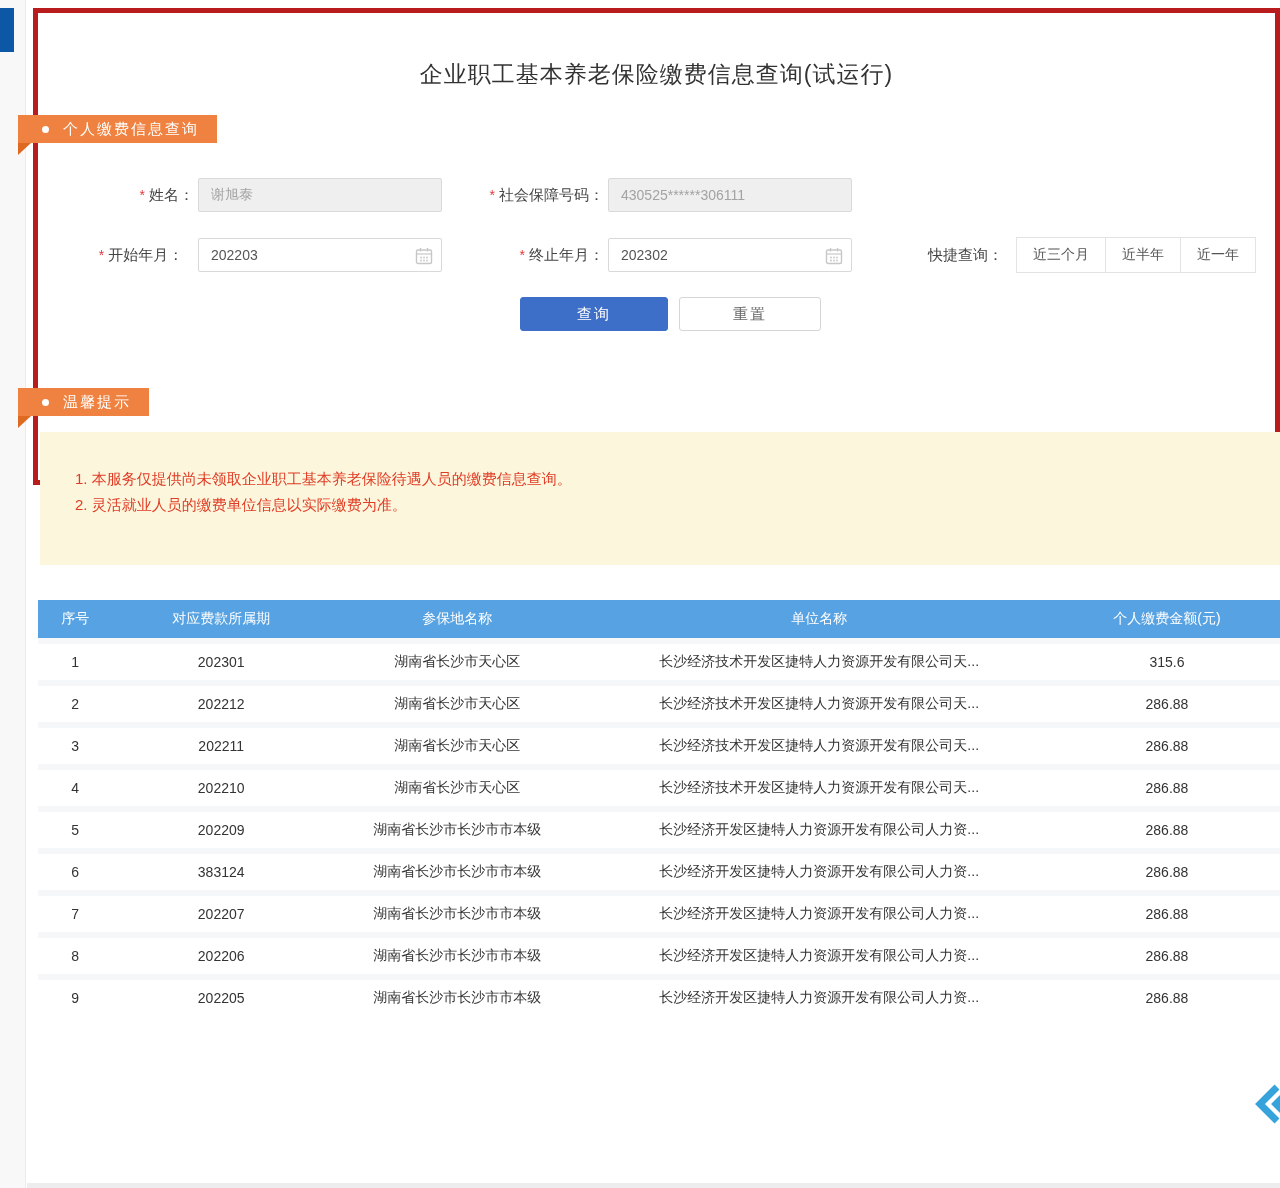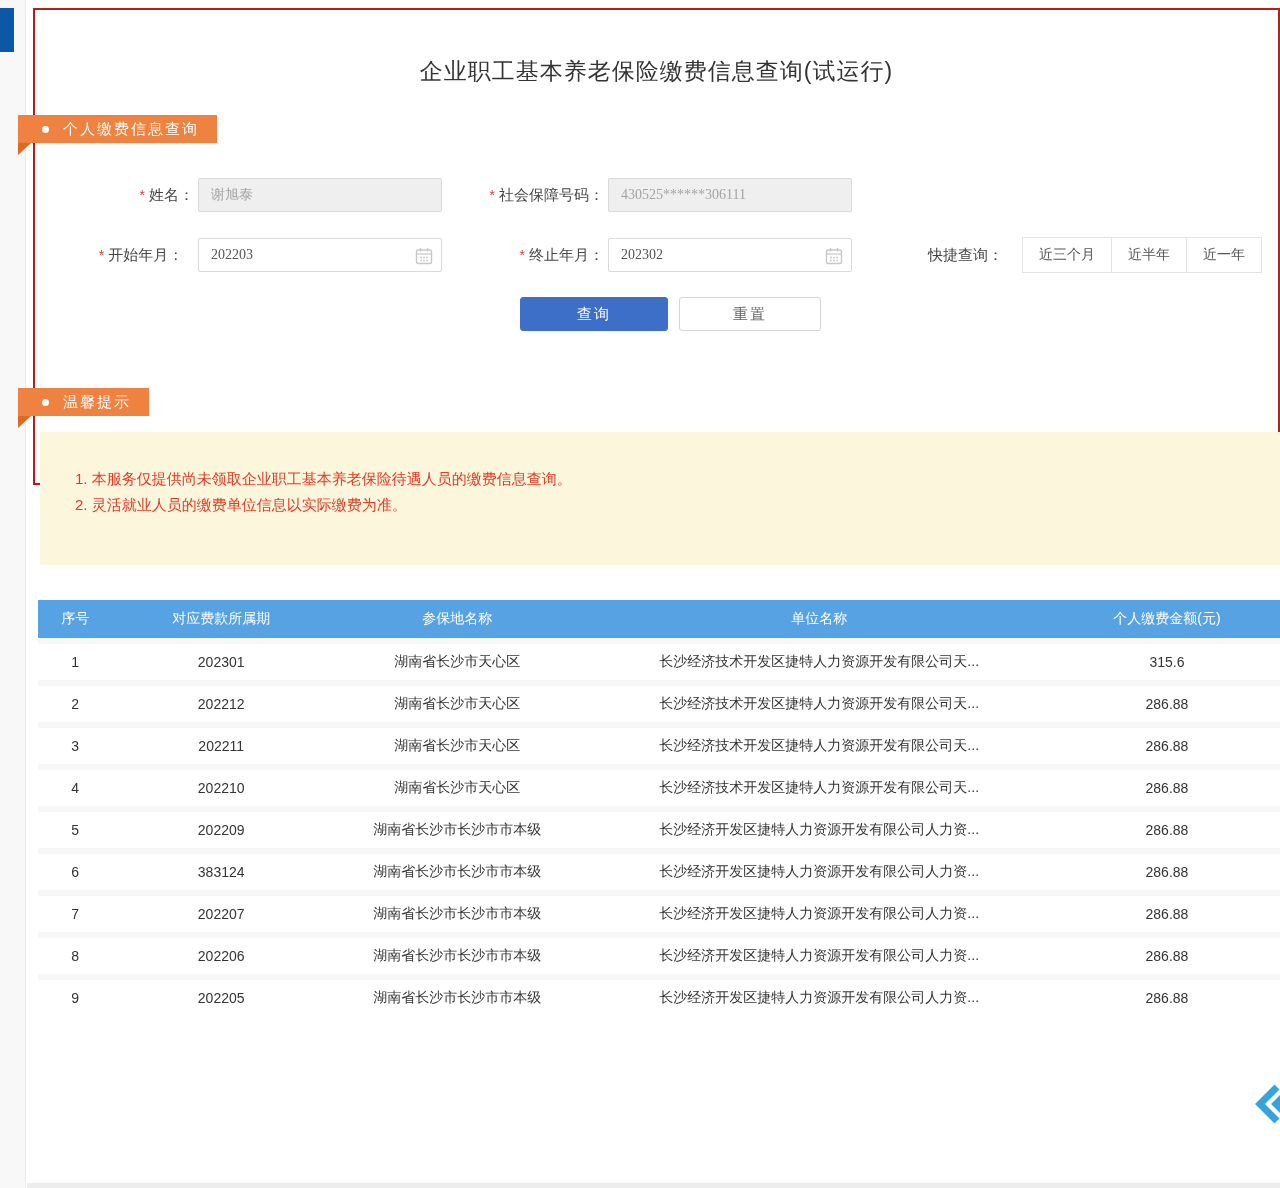--- a/index.html
+++ b/index.html
@@ -6,42 +6,42 @@
   html,body { background:#fff; }
   body { font-family:"Liberation Sans","DejaVu Sans",sans-serif; color:#333; }
   .screen { position:relative; width:1280px; height:1188px; overflow:hidden; background:#fff; }
 
   
   .left-strip { position:absolute; left:0; top:0; width:26px; height:100%; background:#f8f8f9; border-right:1px solid #ececec; }
   .corner-block { position:absolute; left:0; top:8px; width:14px; height:44px; background:#0d57a7; }
   .bottom-bar { position:absolute; left:27px; right:0; bottom:0; height:5px; background:#ededee; }
 
   
-  .main-panel { position:absolute; left:33px; top:8px; width:1247px; height:477px; background:#fff; border:2px solid #b91c1c; }
+  .main-panel { position:absolute; left:33px; top:8px; width:1247px; height:477px; background:#fff; border:5px solid #b91c1c; }
   .page-title { position:absolute; left:0; right:0; top:46px; text-align:center; font-size:23px; font-weight:normal; color:#333; letter-spacing:1px; }
 
   
   .ribbon { position:absolute; height:28px; background:#ef8240; color:#fff; font-size:15px; display:flex; align-items:center; padding:0 18px 0 24px; letter-spacing:2px; z-index:5; }
   .ribbon .dot { width:7px; height:7px; border-radius:50%; background:#fff; margin-right:14px; }
   .ribbon::after { content:""; position:absolute; left:0; top:100%; width:0; height:0; border-top:12px solid #de6a22; border-right:13px solid transparent; }
   .ribbon-query { left:18px; top:115px; }
   .ribbon-tips  { left:18px; top:388px; }
 
   
   .field { position:absolute; display:flex; align-items:center; height:34px; }
   .flabel { display:inline-block; text-align:right; font-size:15px; color:#444; white-space:nowrap; }
   .req { color:#e4393c; margin-right:4px; font-size:14px; }
-  .input { position:relative; width:244px; height:34px; border:1px solid #d9d9d9; border-radius:2px; background:#fff; display:flex; align-items:center; padding:0 30px 0 12px; margin-left:4px; font-size:14px;font-family:Liberation Serif, serif; }
+  .input { position:relative; width:244px; height:34px; border:1px solid #d9d9d9; border-radius:2px; background:#fff; display:flex; align-items:center; padding:0 30px 0 12px; margin-left:4px; font-size:14px; }
   .input.disabled { background:#efefef; }
   .ival { color:#555; }
   .ival.gray { color:#a3a3a3; }
   .cal-icon { position:absolute; right:8px; top:8px; width:18px; height:18px; opacity:.75; }
 
   .quick { position:absolute; left:928px; top:238px; display:flex; align-items:center; height:34px; }
-  .qlabel { font-size:15px; color:#444; margin-right:20px; white-space:nowrap; }
+  .qlabel { font-size:15px; color:#444; margin-right:14px; white-space:nowrap; }
   .qbtn { height:36px; background:#fff; border:1px solid #e3e3e3; font-size:14px; color:#555; padding:0 16px; margin-left:-1px; cursor:pointer; font-family:inherit; white-space:nowrap; }
 
   .btn { position:absolute; height:34px; border-radius:3px; font-size:15px; cursor:pointer; font-family:inherit; letter-spacing:2px; }
   .btn-search { left:520px; top:297px; width:148px; background:#3d6fc9; border:1px solid #3d6fc9; color:#fff;text-align:center; }
   .btn-reset  { left:679px; top:297px; width:142px; background:#fff; border:1px solid #d5d5d5; color:#666; }
 
   
   .notice { position:absolute; left:40px; top:432px; width:1240px; height:133px; background:#fcf6dd; padding:34px 30px 0 35px; }
   .notice p { font-size:15px; line-height:26px; color:#e03b24; }
 

